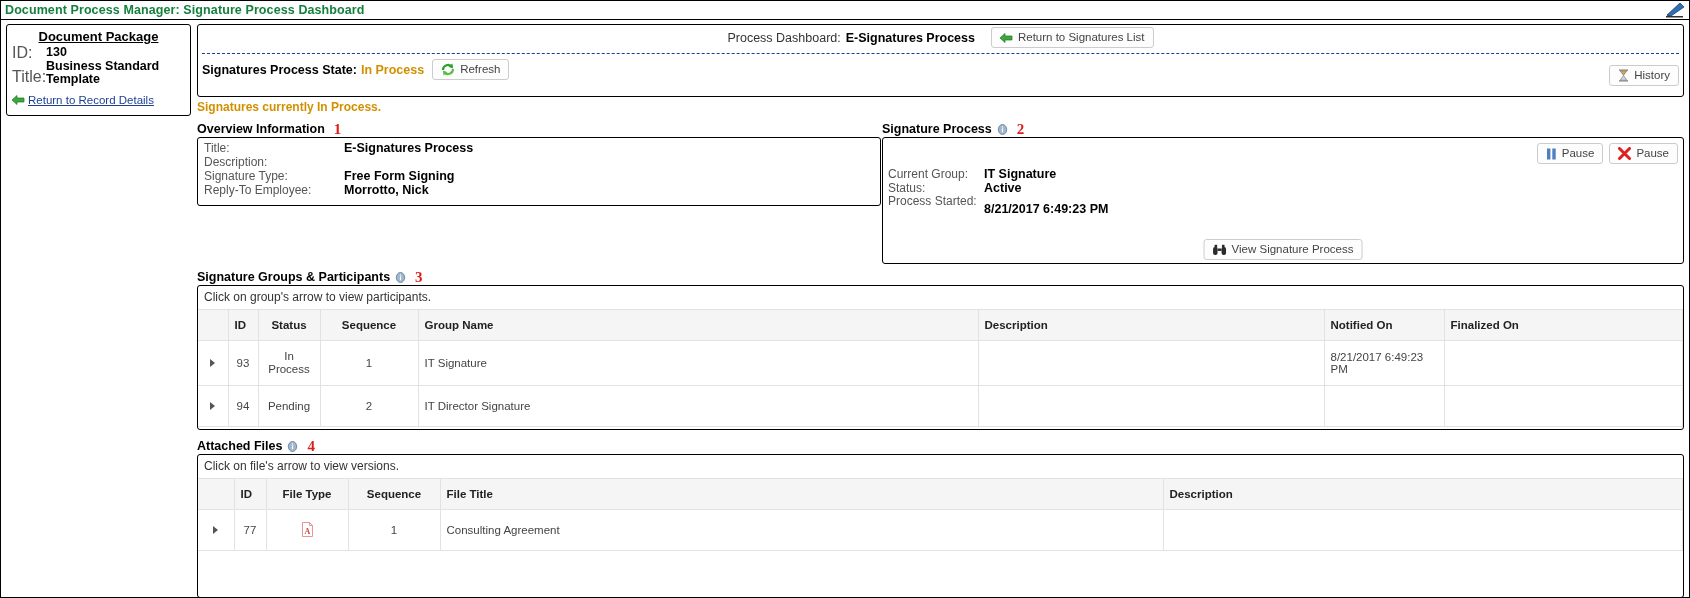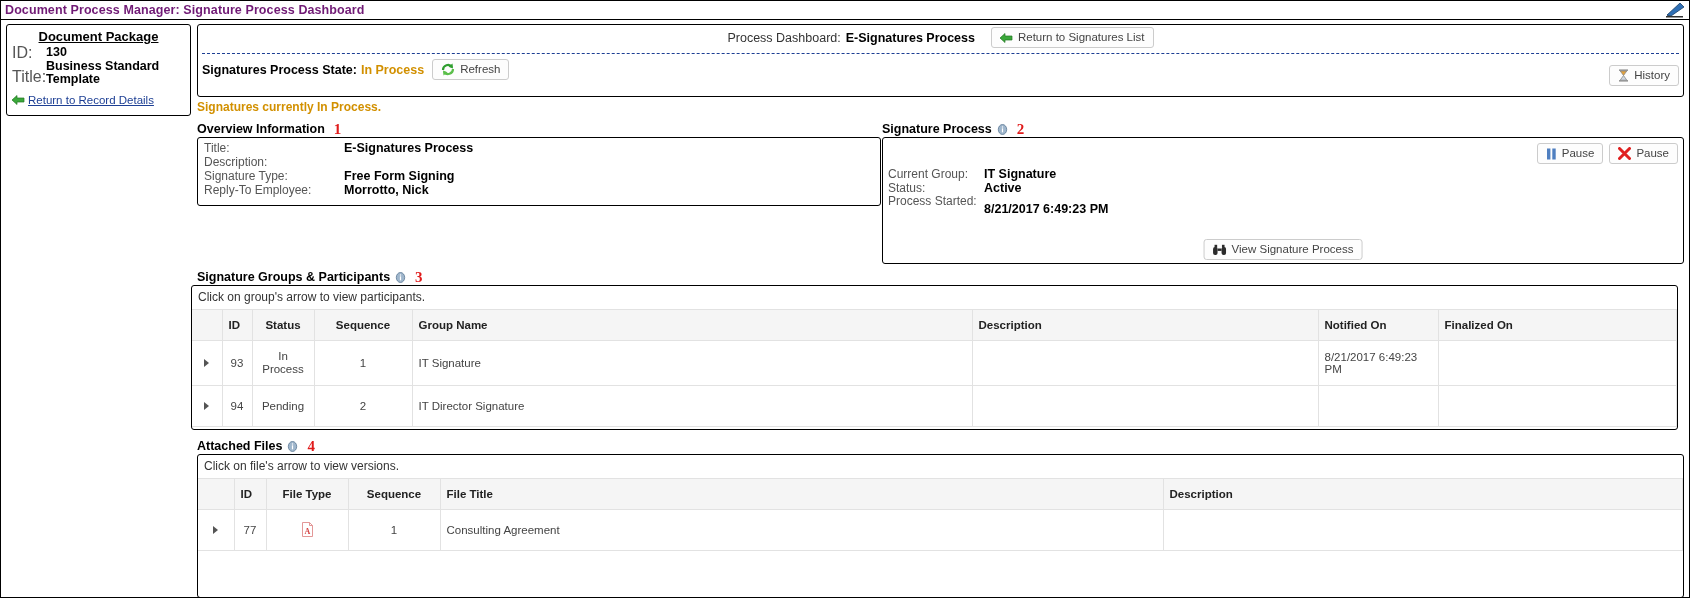--- a/index.html
+++ b/index.html
@@ -30,21 +30,21 @@
     height: 19px;
     box-sizing: border-box;
     border-bottom: 1px solid #000000;
     display: flex;
     align-items: center;
     padding: 0 4px;
   }
   .titlebar-text {
     font-weight: bold;
     font-size: 12.5px;
-    color: #701a75;
+    color: #15803d;
     letter-spacing: 0.1px;
   }
   .titlebar-icon {
     position: absolute;
     right: 4px;
     top: 1px;
     width: 20px;
     height: 16px;
   }
 
@@ -539,21 +539,21 @@
     <span class="info-icon">
       <svg width="11" height="11" viewBox="0 0 11 11">
         <ellipse cx="5.5" cy="5.5" rx="4.2" ry="5" fill="#9fb6cc" stroke="#5a7894" stroke-width="0.8"></ellipse>
         <rect x="4.9" y="4.3" width="1.2" height="4" fill="#ffffff"></rect>
         <rect x="4.9" y="2.4" width="1.2" height="1.2" fill="#ffffff"></rect>
       </svg>
     </span>
     <span class="badge-num">3</span>
   </div>
 
-  <div class="grid-panel" style="left:190px; top:284px; width:1487px; height:145px;">
+  <div class="grid-panel" style="left:196px; top:284px; width:1487px; height:145px;">
     <div class="grid-hint">Click on group's arrow to view participants.</div>
     <table class="grid">
       <colgroup>
         <col style="width:30px">
           <col style="width:30px">
           <col style="width:62px">
           <col style="width:98px">
         <col style="width:560px">
           <col style="width:346px">
           <col style="width:120px">

